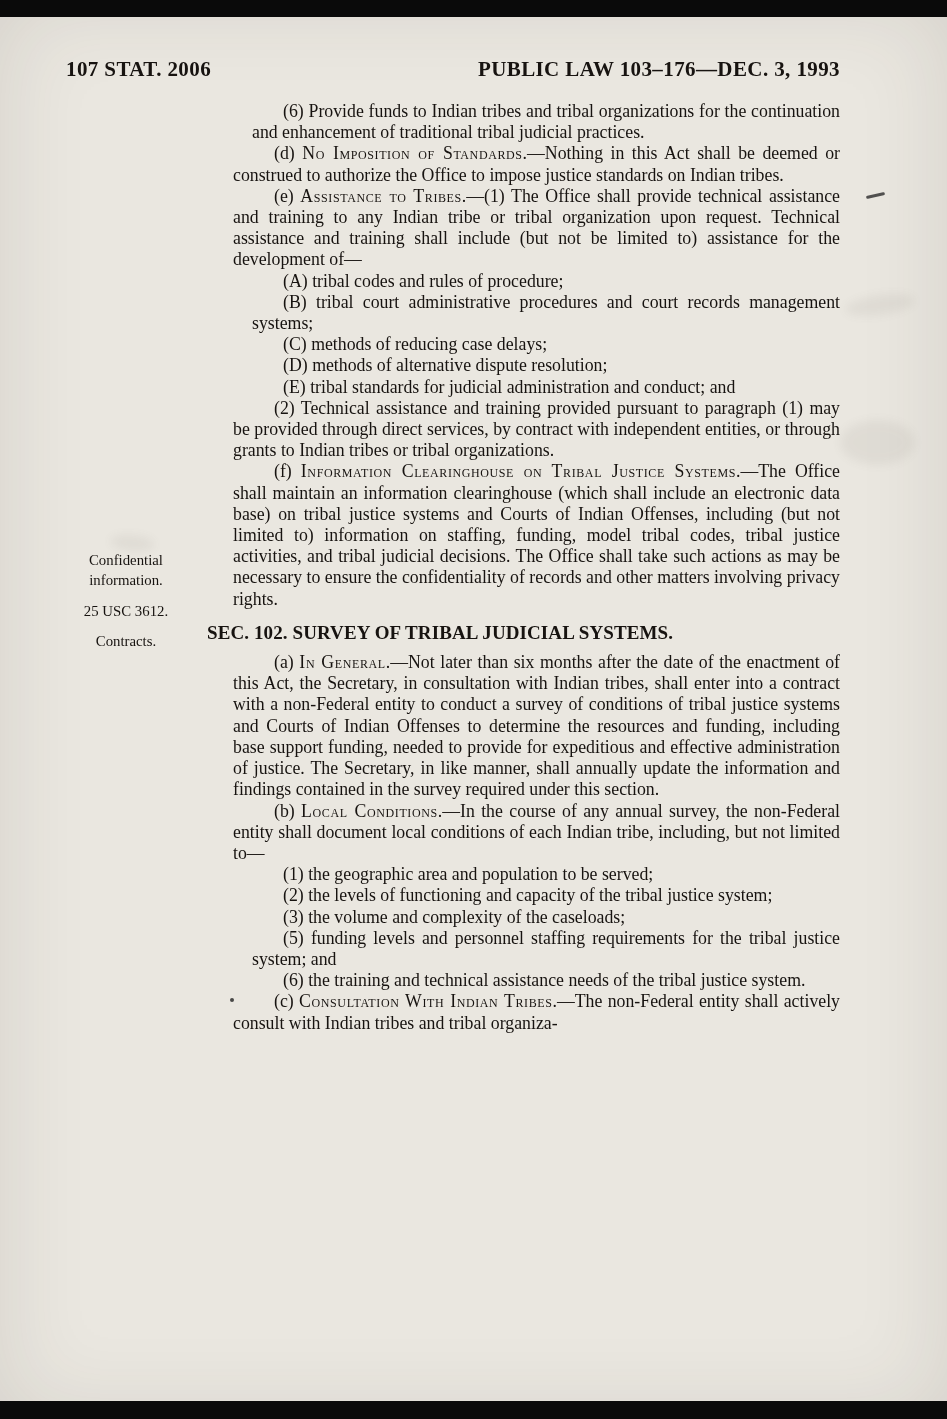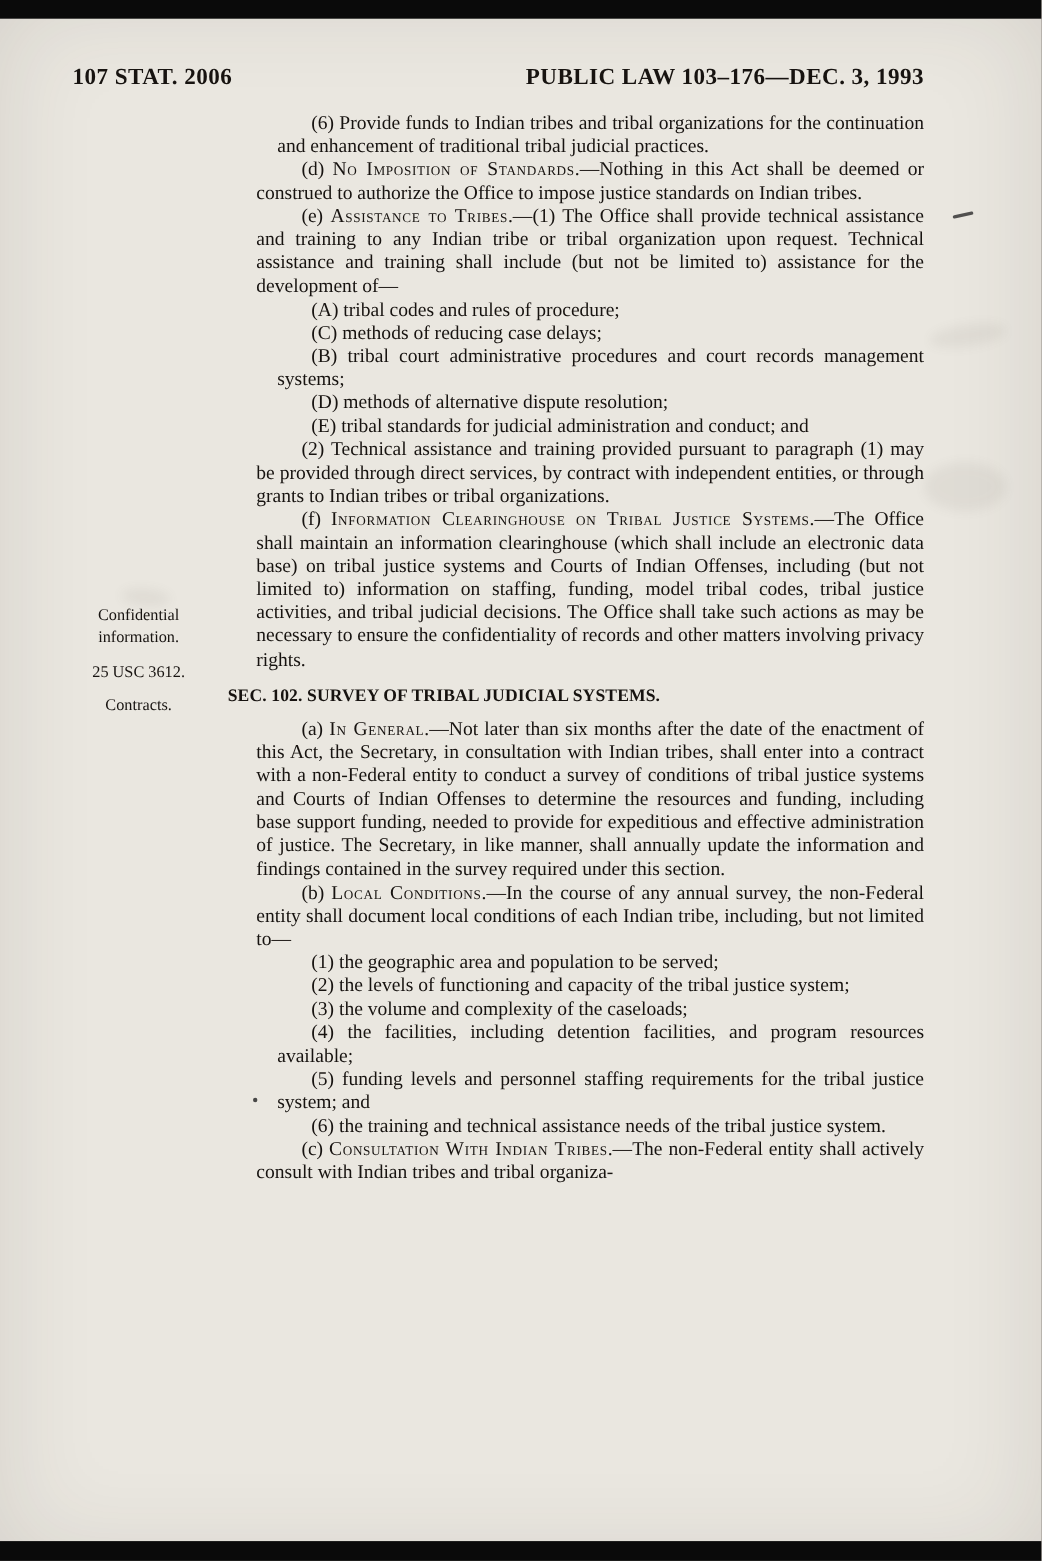--- a/index.html
+++ b/index.html
@@ -60,21 +60,21 @@
     font-size: 17.8px;
     line-height: 21.2px;
     text-align: justify;
   }
   .para { margin: 0; padding: 0; }
   .flush { text-indent: 41px; margin-left: 26px; }
   .item { margin-left: 45px; text-indent: 31px; }
   .sc { font-variant: small-caps; letter-spacing: 0.6px; }
   .sec-heading {
     margin: 12px 0 9px 0;
-    font-size: 16px;
+    font-size: 19px;
     font-weight: bold;
     letter-spacing: 0.1px;
     text-align: left;
   }
 
   .speck { position: absolute; background: #2b2b2b; }
   .speck-dash { left: 866px; top: 247px; width: 19px; height: 3px; transform: rotate(-12deg); border-radius: 2px; opacity: 0.8; }
   .speck-dot { left: 230px; top: 1206px; width: 4px; height: 4px; border-radius: 50%; opacity: 0.85; }
   .smudge { position: absolute; background: #5a534b; opacity: 0.07; filter: blur(5px); border-radius: 50%; }
   .smudge-1 { left: 845px; top: 295px; width: 70px; height: 20px; transform: rotate(-8deg); }
@@ -97,33 +97,32 @@
     <div class="margin-note note-confidential" style="top: 551.453px;">Confidential information.</div>
     <div class="margin-note note-usc" style="top: 601.672px;">25 USC 3612.</div>
     <div class="margin-note note-contracts" style="top: 631.875px;">Contracts.</div>
   </aside>
 
   <main class="text-col">
     <p class="para item">(6) Provide funds to Indian tribes and tribal organizations for the continuation and enhancement of traditional tribal judicial practices.</p>
     <p class="para flush"><span>(d) </span><span class="sc">No Imposition of Standards</span><span>.—Nothing in this Act shall be deemed or construed to authorize the Office to impose justice standards on Indian tribes.</span></p>
     <p class="para flush"><span>(e) </span><span class="sc">Assistance to Tribes</span><span>.—(1) The Office shall provide technical assistance and training to any Indian tribe or tribal organization upon request. Technical assistance and training shall include (but not be limited to) assistance for the development of—</span></p>
     <p class="para item">(A) tribal codes and rules of procedure;</p>
+    <p class="para item">(B) tribal court administrative procedures and court records management systems;</p>
     <p class="para item">(C) methods of reducing case delays;</p>
-    <p class="para item">(B) tribal court administrative procedures and court records management systems;</p>
     <p class="para item">(D) methods of alternative dispute resolution;</p>
     <p class="para item">(E) tribal standards for judicial administration and conduct; and</p>
     <p class="para flush">(2) Technical assistance and training provided pursuant to paragraph (1) may be provided through direct services, by contract with independent entities, or through grants to Indian tribes or tribal organizations.</p>
     <p class="para flush"><span>(f) </span><span class="sc">Information Clearinghouse on Tribal Justice Systems</span><span>.—The Office shall maintain an information clearinghouse (which shall include an electronic data base) on tribal justice systems and Courts of Indian Offenses, including (but not limited to) information on staffing, funding, model tribal codes, tribal justice activities, and tribal judicial decisions. The Office shall take such actions as may be necessary to ensure the confidentiality of records and other matters involving privacy rights.</span></p>
     <h2 class="sec-heading">SEC. 102. SURVEY OF TRIBAL JUDICIAL SYSTEMS.</h2>
     <p class="para flush"><span>(a) </span><span class="sc">In General</span><span>.—Not later than six months after the date of the enactment of this Act, the Secretary, in consultation with Indian tribes, shall enter into a contract with a non-Federal entity to conduct a survey of conditions of tribal justice systems and Courts of Indian Offenses to determine the resources and funding, including base support funding, needed to provide for expeditious and effective administration of justice. The Secretary, in like manner, shall annually update the information and findings contained in the survey required under this section.</span></p>
     <p class="para flush"><span>(b) </span><span class="sc">Local Conditions</span><span>.—In the course of any annual survey, the non-Federal entity shall document local conditions of each Indian tribe, including, but not limited to—</span></p>
     <p class="para item">(1) the geographic area and population to be served;</p>
     <p class="para item">(2) the levels of functioning and capacity of the tribal justice system;</p>
     <p class="para item">(3) the volume and complexity of the caseloads;</p>
-    <p class="para item">(4) the facilities, including detention facilities, and program resources available;</p>
     <p class="para item">(5) funding levels and personnel staffing requirements for the tribal justice system; and</p>
     <p class="para item">(6) the training and technical assistance needs of the tribal justice system.</p>
     <p class="para flush"><span>(c) </span><span class="sc">Consultation With Indian Tribes</span><span>.—The non-Federal entity shall actively consult with Indian tribes and tribal organiza-</span></p>
   </main>
 
   <div class="speck speck-dash" style="top: 193.812px;"></div>
   <div class="speck speck-dot" style="top: 998.328px;"></div>
 
   <div class="smudge smudge-1"></div>
   <div class="smudge smudge-2"></div>

